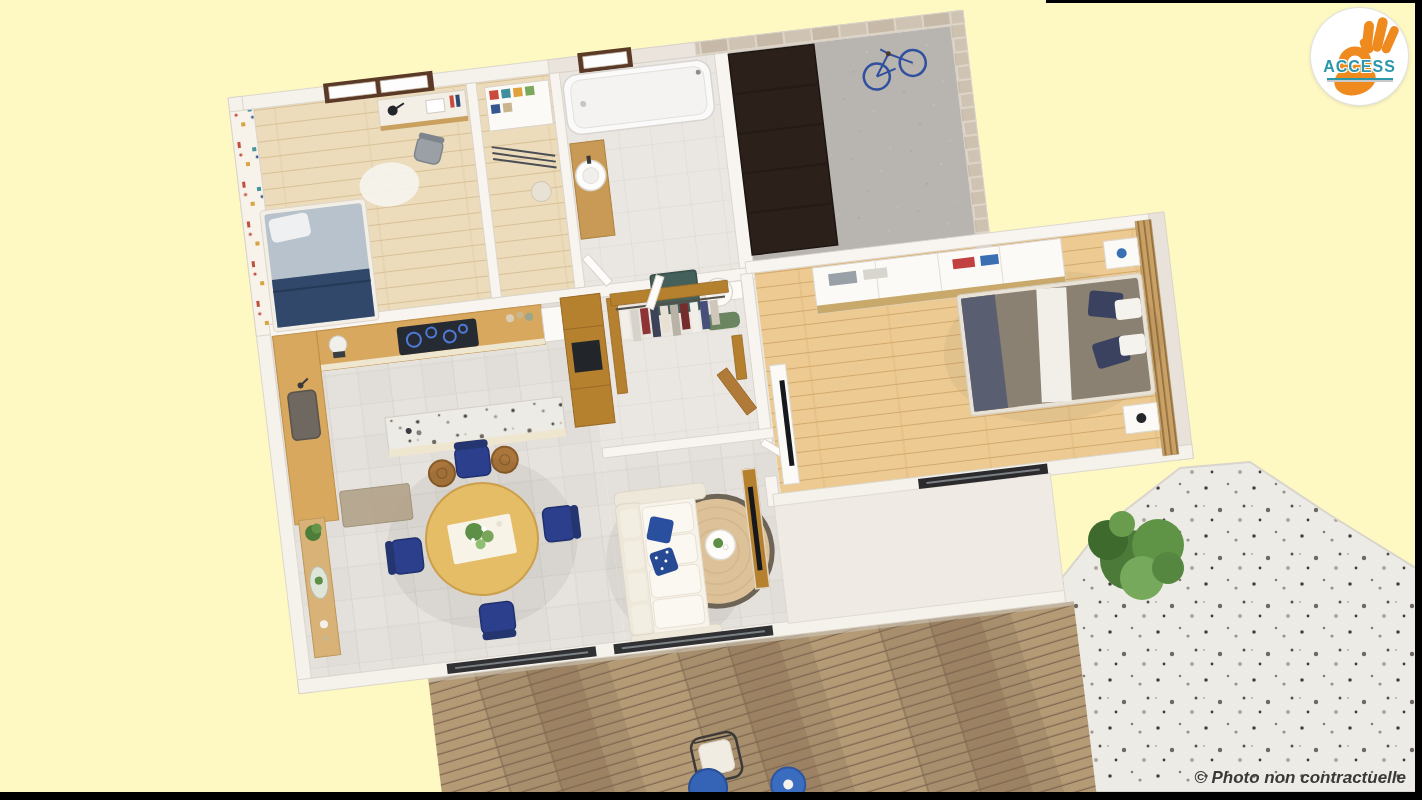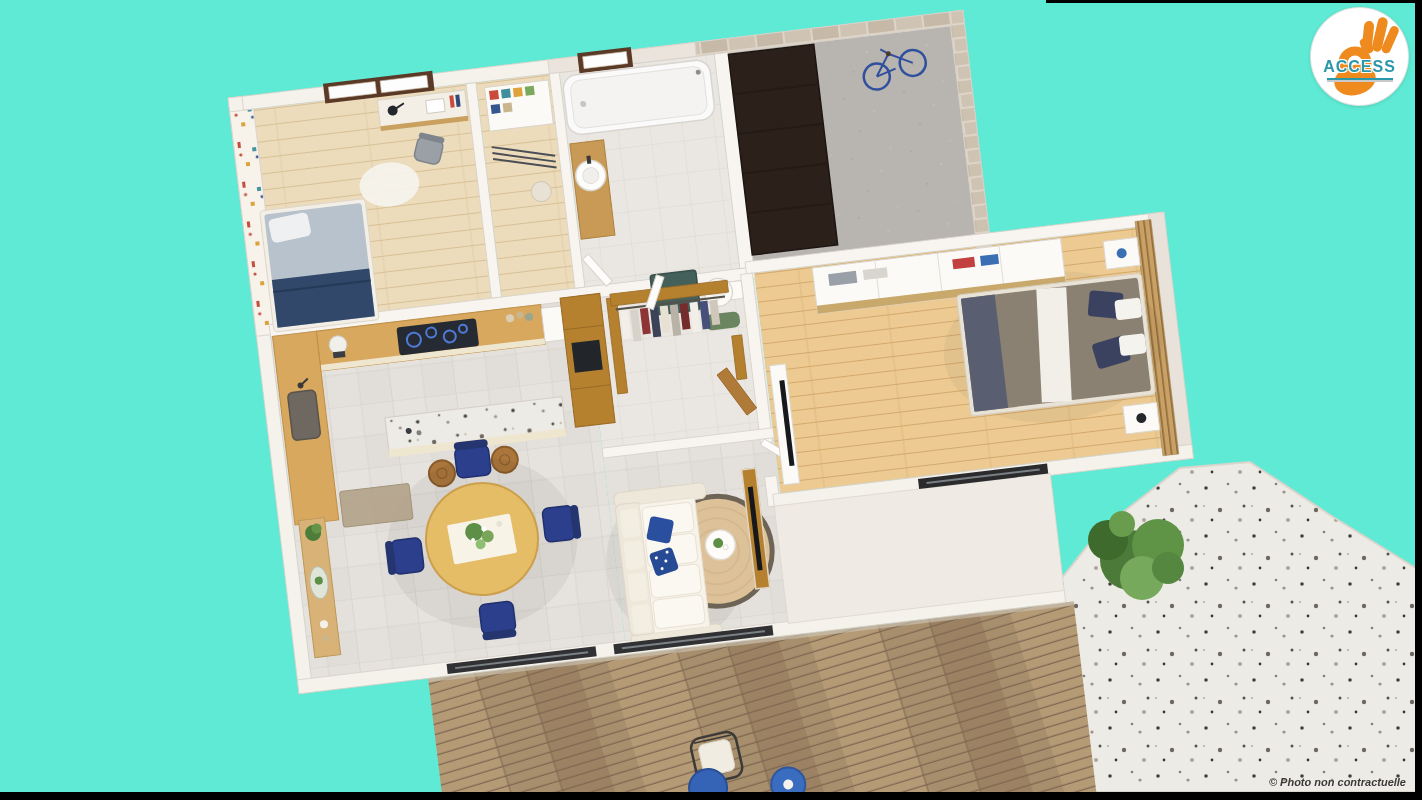--- a/index.html
+++ b/index.html
@@ -1,29 +1,29 @@
 <!DOCTYPE html>
 <html><head>
 <meta charset="utf-8">
 <style>
   html,body{margin:0;padding:0;background:#fff;}
-  .stage{position:relative;width:1422px;height:800px;background:#5eead4;overflow:hidden;
+  .stage{position:relative;width:1422px;height:800px;background:#fef9c3;overflow:hidden;
          font-family:"Liberation Sans", sans-serif;}
   .stage svg{position:absolute;left:0;top:0;}
   
   .logo{position:absolute;top:8px;right:14px;width:97px;height:97px;border-radius:50%;
         background:#fff;box-shadow:0 0 0 1px #e3e3e3, 0 1px 4px rgba(0,0,0,.18);}
   .logo svg{position:absolute;left:0;top:0;}
   .logo-text{position:absolute;left:0;top:50px;width:100%;text-align:center;
              font-weight:bold;font-size:16px;letter-spacing:1px;color:#2a97ab;
              text-shadow:-1px 1px 0 #fff,1px -1px 0 #fff,1px 1px 0 #fff,-1px -1px 0 #fff;}
   .logo-underline{position:absolute;left:16px;top:70px;width:66px;height:2px;background:#2a97ab;
              box-shadow:0 2px 0 #c9c9c9;}
   
-  .watermark{position:absolute;right:16px;bottom:12px;font-size:11px;font-style:italic;
+  .watermark{position:absolute;right:16px;bottom:12px;font-size:17px;font-style:italic;
              font-weight:bold;color:#3b3835;text-shadow:0 0 2px rgba(255,255,255,.55);}
   
   .bar{position:absolute;background:#000;}
   .bar-right{top:0;right:0;width:7px;height:800px;}
   .bar-bottom{left:0;bottom:0;width:1422px;height:8px;}
   .bar-topright{left:1046px;top:0;width:376px;height:3px;}
 </style>
 </head>
 <body>
 

